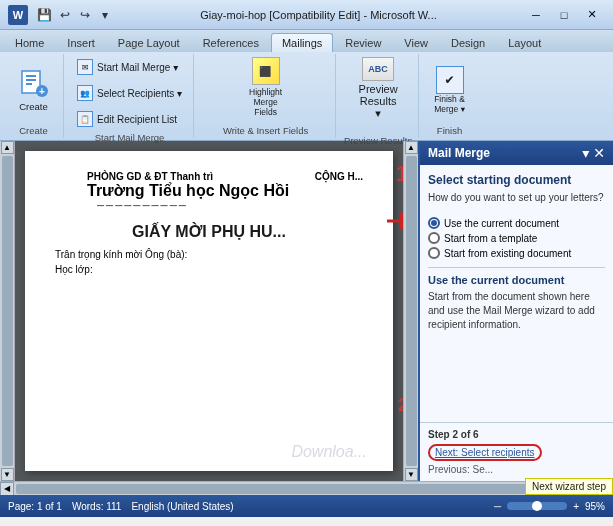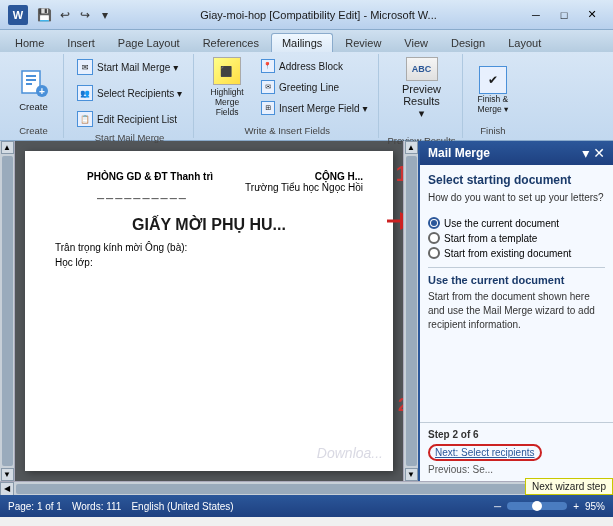--- a/index.html
+++ b/index.html
@@ -44,21 +44,21 @@
 
     
     .doc-area { display: flex; height: 340px; background: #525659; }
     .scroll-arrow { width: 13px; height: 13px; background: #d4dce4; border: 1px solid #8899aa; display: flex; align-items: center; justify-content: center; font-size: 8px; cursor: pointer; }
 
     .doc-page-area { flex: 1; overflow: hidden; display: flex; justify-content: center; padding: 10px; }
     .doc-page { background: white; width: 370px; min-height: 320px; box-shadow: 2px 2px 8px rgba(0,0,0,0.4); padding: 20px 30px; position: relative; }
 
     .doc-header { text-align: center; margin-left: 32px; }
     .doc-org { font-size: 10px; font-weight: bold; display: flex; justify-content: space-between; }
-    .doc-school { font-size: 10px; font-weight: normal; text-align: right; }
+    .doc-school { font-size: 16px; font-weight: bold; text-align: left; }
     .doc-divider { text-align: left; margin-left: 10px; letter-spacing: 2px; font-size: 10px; }
     .doc-title { text-align: center; font-size: 16px; font-weight: bold; margin: 12px 0 8px; color: #1a1a1a; }
     .doc-body { font-size: 10px; margin-top: 6px; }
     .doc-body p { margin-bottom: 4px; }
 
     
     .mm-panel { width: 195px; background: #f5f9ff; border-left: 2px solid #2b579a; display: flex; flex-direction: column; font-size: 11px; }
     .mm-header { background: linear-gradient(to bottom, #2b579a, #1e4080); color: white; padding: 4px 8px; display: flex; justify-content: space-between; align-items: center; font-size: 12px; font-weight: bold; }
     .mm-close { cursor: pointer; font-size: 14px; color: white; background: none; border: none; }
     .mm-content { padding: 8px; flex: 1; overflow: hidden; }
@@ -161,34 +161,20 @@
       </div>
       <div class="ribbon-group-label">Start Mail Merge</div>
     </div>
 
     <div class="ribbon-group" style="min-width:140px;">
       <div class="ribbon-group-inner" style="align-items:flex-start; flex-direction:row;">
         <button class="ribbon-btn-large" style="font-size:8.5px; min-height:55px; width:50px;">
           <div style="width:28px;height:28px;background:linear-gradient(135deg,#ffff88,#ffdd44);border:1px solid #aaa;display:flex;align-items:center;justify-content:center;font-size:10px;">⬛</div>
           <span style="text-align:center;line-height:1.2;">Highlight<br>Merge Fields</span>
         </button>
-        <div class="ribbon-group-col">
-          <button class="ribbon-btn-small">
-            <div style="width:14px;height:14px;border:1px solid #4a90d9;background:#e8f0fe;font-size:7px;display:flex;align-items:center;justify-content:center;">📍</div>
-            <span>Address Block</span>
-          </button>
-          <button class="ribbon-btn-small">
-            <div style="width:14px;height:14px;border:1px solid #4a90d9;background:#e8f0fe;font-size:7px;display:flex;align-items:center;justify-content:center;">✉</div>
-            <span>Greeting Line</span>
-          </button>
-          <button class="ribbon-btn-small">
-            <div style="width:14px;height:14px;border:1px solid #4a90d9;background:#e8f0fe;font-size:7px;display:flex;align-items:center;justify-content:center;">⊞</div>
-            <span>Insert Merge Field ▾</span>
-          </button>
-        </div>
       </div>
       <div class="ribbon-group-label">Write &amp; Insert Fields</div>
     </div>
 
     <div class="ribbon-group" style="min-width:60px;gap:12px;">
       <div class="ribbon-group-inner" style="flex-direction:column; align-items:center;">
         <button class="ribbon-btn-large" style="min-height:55px;">
           <div style="width:32px;height:24px;background:linear-gradient(to bottom,#f5f5f5,#e0e0e0);border:1px solid #aaa;display:flex;align-items:center;justify-content:center;font-size:9px;font-weight:bold;color:#2b5797;">ABC</div>
           <span style="font-size:11px;text-align:center;">Preview<br>Results ▾</span>
         </button>
@@ -239,21 +225,21 @@
         </div>
         <div class="doc-school">Trường Tiểu học Ngọc Hồi</div>
         <div class="doc-divider">──────────</div>
       </div>
       <div class="doc-title">GIẤY MỜI PHỤ HU...</div>
       <div class="doc-body">
         <p>Trân trọng kính mời Ông (bà):</p>
         <p>Học lớp:</p>
       </div>
 
-      <div style="position:absolute;bottom:10px;right:10px;font-size:14px;color:rgba(180,180,200,0.5);font-style:italic;">Downloa...</div>
+      <div style="position:absolute;bottom:10px;right:26px;font-size:16px;color:rgba(180,180,200,0.5);font-style:italic;">Downloa...</div>
 
       <div style="position:absolute;bottom:55px;right:-15px;font-size:18px;font-weight:bold;color:#cc3333;">2</div>
     </div>
   </div>
 
   <div style="width:15px;background:#c8d0d8;display:flex;flex-direction:column;align-items:center;border-left:1px solid #aab;">
     <div class="scroll-arrow">▲</div>
     <div style="flex:1;width:11px;background:#9aabbc;border-radius:2px;margin:2px 1px;"></div>
     <div class="scroll-arrow">▼</div>
   </div>

